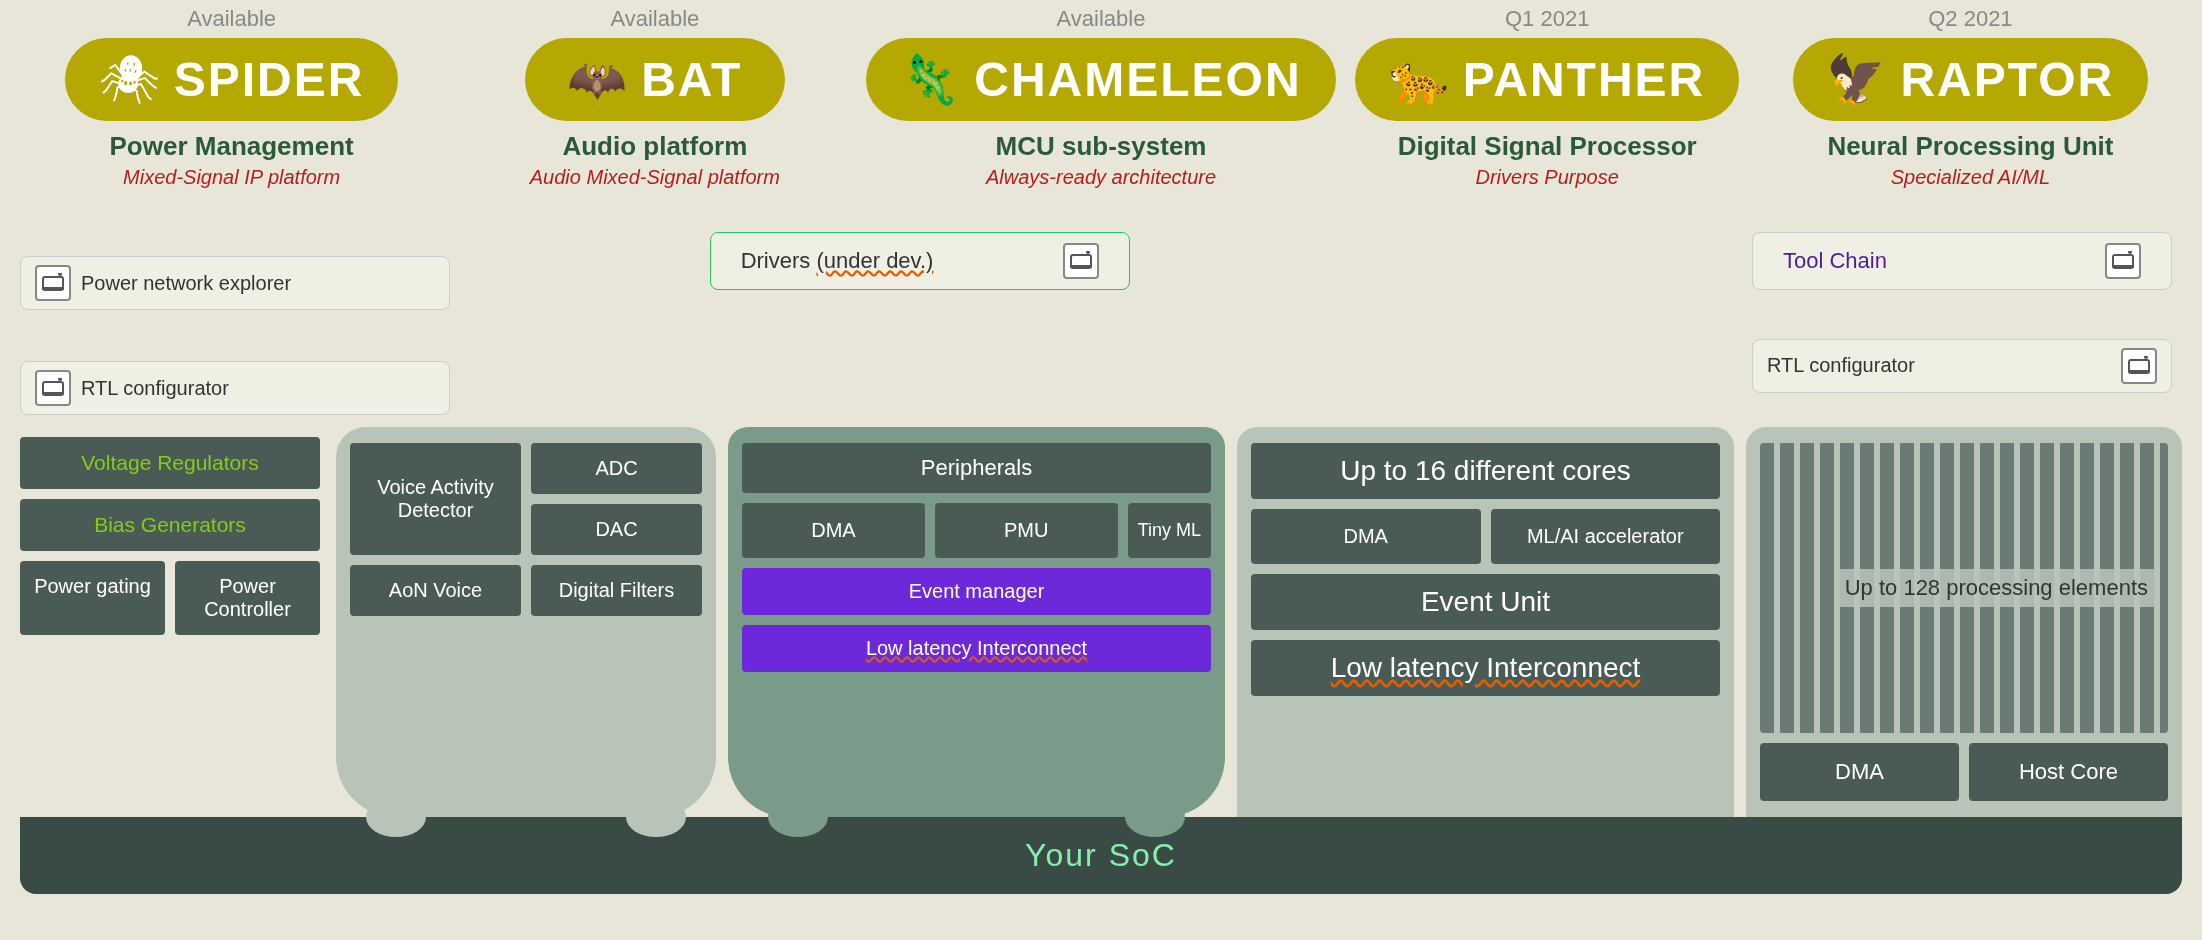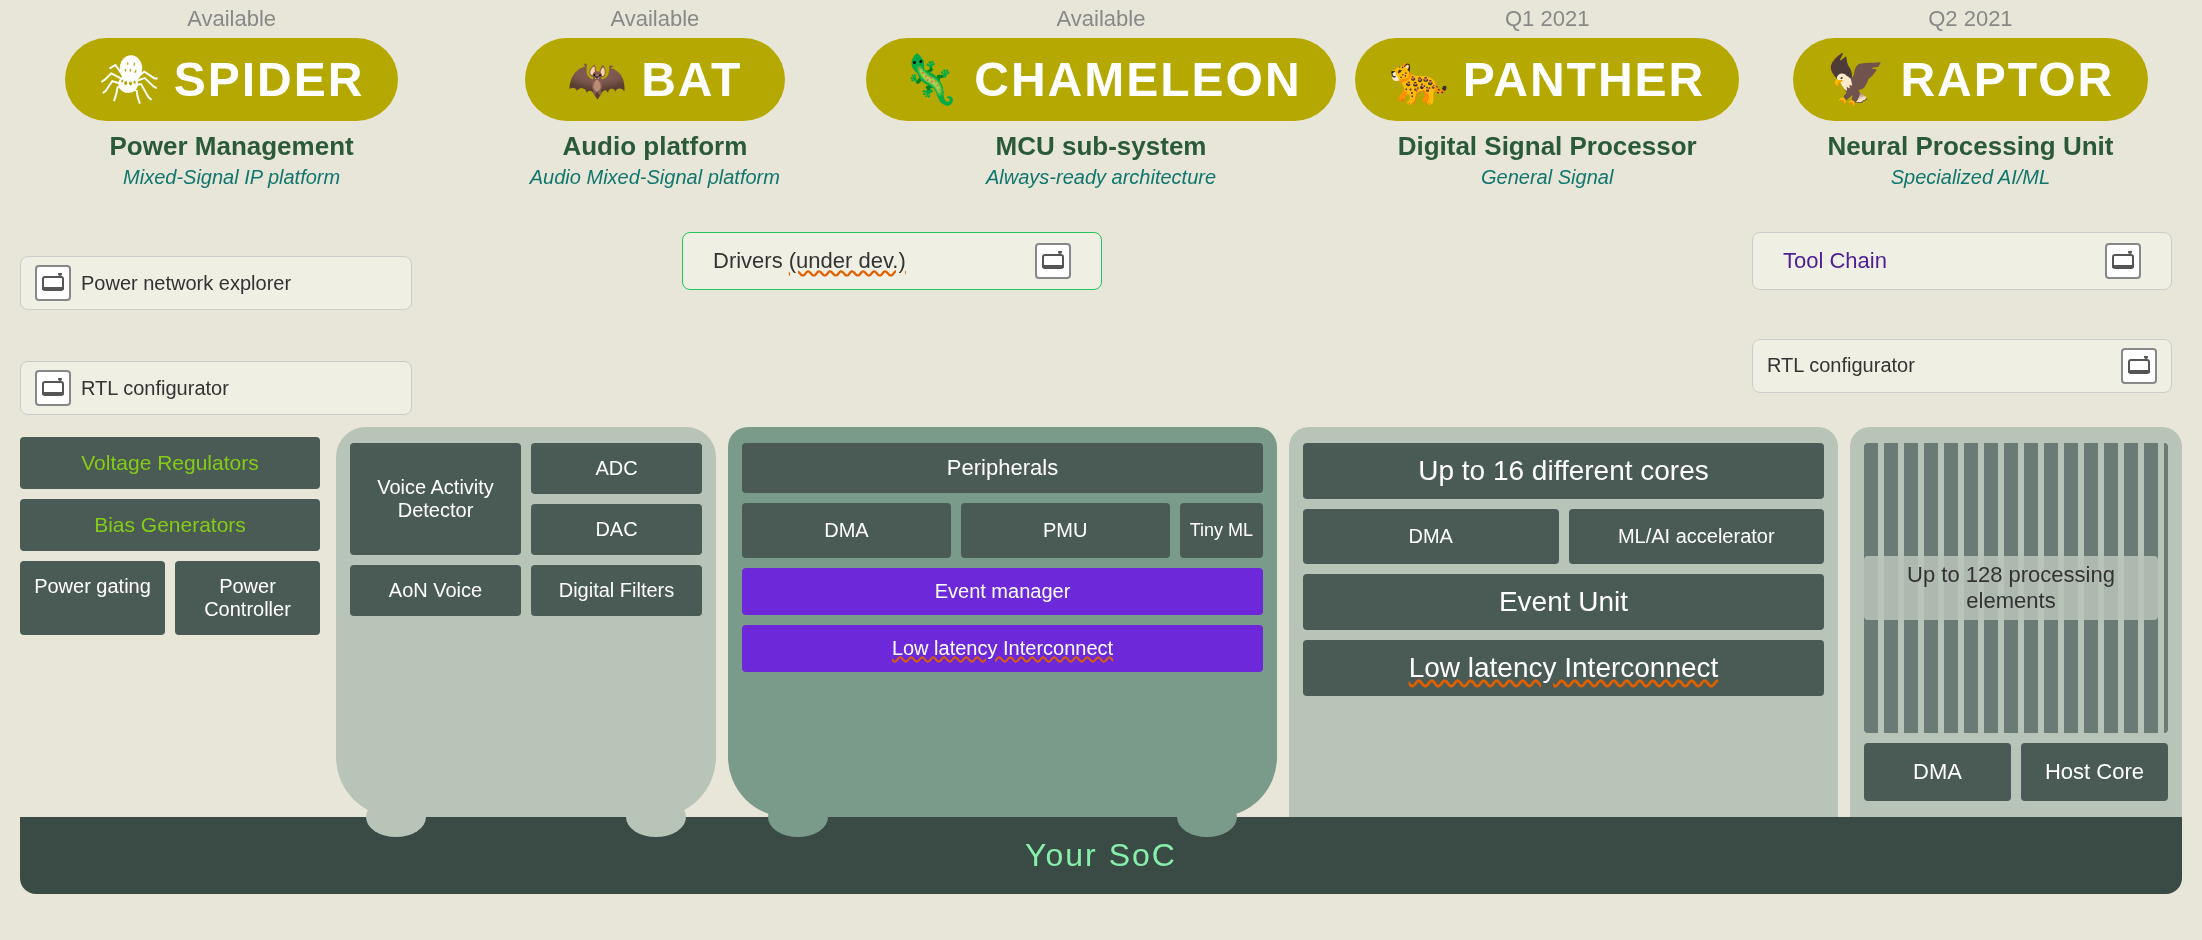--- a/index.html
+++ b/index.html
@@ -73,21 +73,21 @@
     .chip-title {
       font-size: 26px;
       font-weight: bold;
       color: #2a5a3a;
       text-align: center;
       margin-bottom: 4px;
     }
 
     .chip-subtitle {
       font-size: 20px;
-      color: #0f766e;
+      color: #b91c1c;
       font-style: italic;
       text-align: center;
     }
 
     .tool-item {
       background: #f0efe3;
       border-radius: 8px;
       display: flex;
       align-items: center;
       padding: 8px 14px;
@@ -357,21 +357,21 @@
     }
 
     .panther-bottom-underline {
       text-decoration: underline;
       text-decoration-color: #e06000;
       text-decoration-style: wavy;
     }
 
     
     .raptor-col {
-      width: 332px;
+      width: 436px;
       background: #b8c4b8;
       border-radius: 20px 20px 0 0;
       padding: 16px 14px 16px 14px;
       display: flex;
       flex-direction: column;
       gap: 10px;
       position: relative;
       margin: 0 0 0 6px;
     }
 
@@ -452,21 +452,21 @@
 
     .tools-row1 {
       display: flex;
       flex-direction: row;
       width: 100%;
       margin-bottom: 6px;
       align-items: center;
     }
 
     .tools-row1-left {
-      width: 392px;
+      width: 430px;
       margin-top: 45px;
     }
 
     .tools-row1-mid {
       flex: 1.2;
       display: flex;
       justify-content: center;
     }
 
     .tools-row1-right {
@@ -513,21 +513,21 @@
       <div class="chip-subtitle">Always-ready architecture</div>
     </div>
 
     <div class="chip-column">
       <span class="availability-label">Q1 2021</span>
       <div class="chip-badge">
         <span class="chip-icon">🐆</span>
         <span class="chip-name">PANTHER</span>
       </div>
       <div class="chip-title">Digital Signal Processor</div>
-      <div class="chip-subtitle">General Signal</div>
+      <div class="chip-subtitle">Drivers Purpose</div>
     </div>
 
     <div class="chip-column">
       <span class="availability-label">Q2 2021</span>
       <div class="chip-badge">
         <span class="chip-icon">🦅</span>
         <span class="chip-name">RAPTOR</span>
       </div>
       <div class="chip-title">Neural Processing Unit</div>
       <div class="chip-subtitle">Specialized AI/ML</div>

